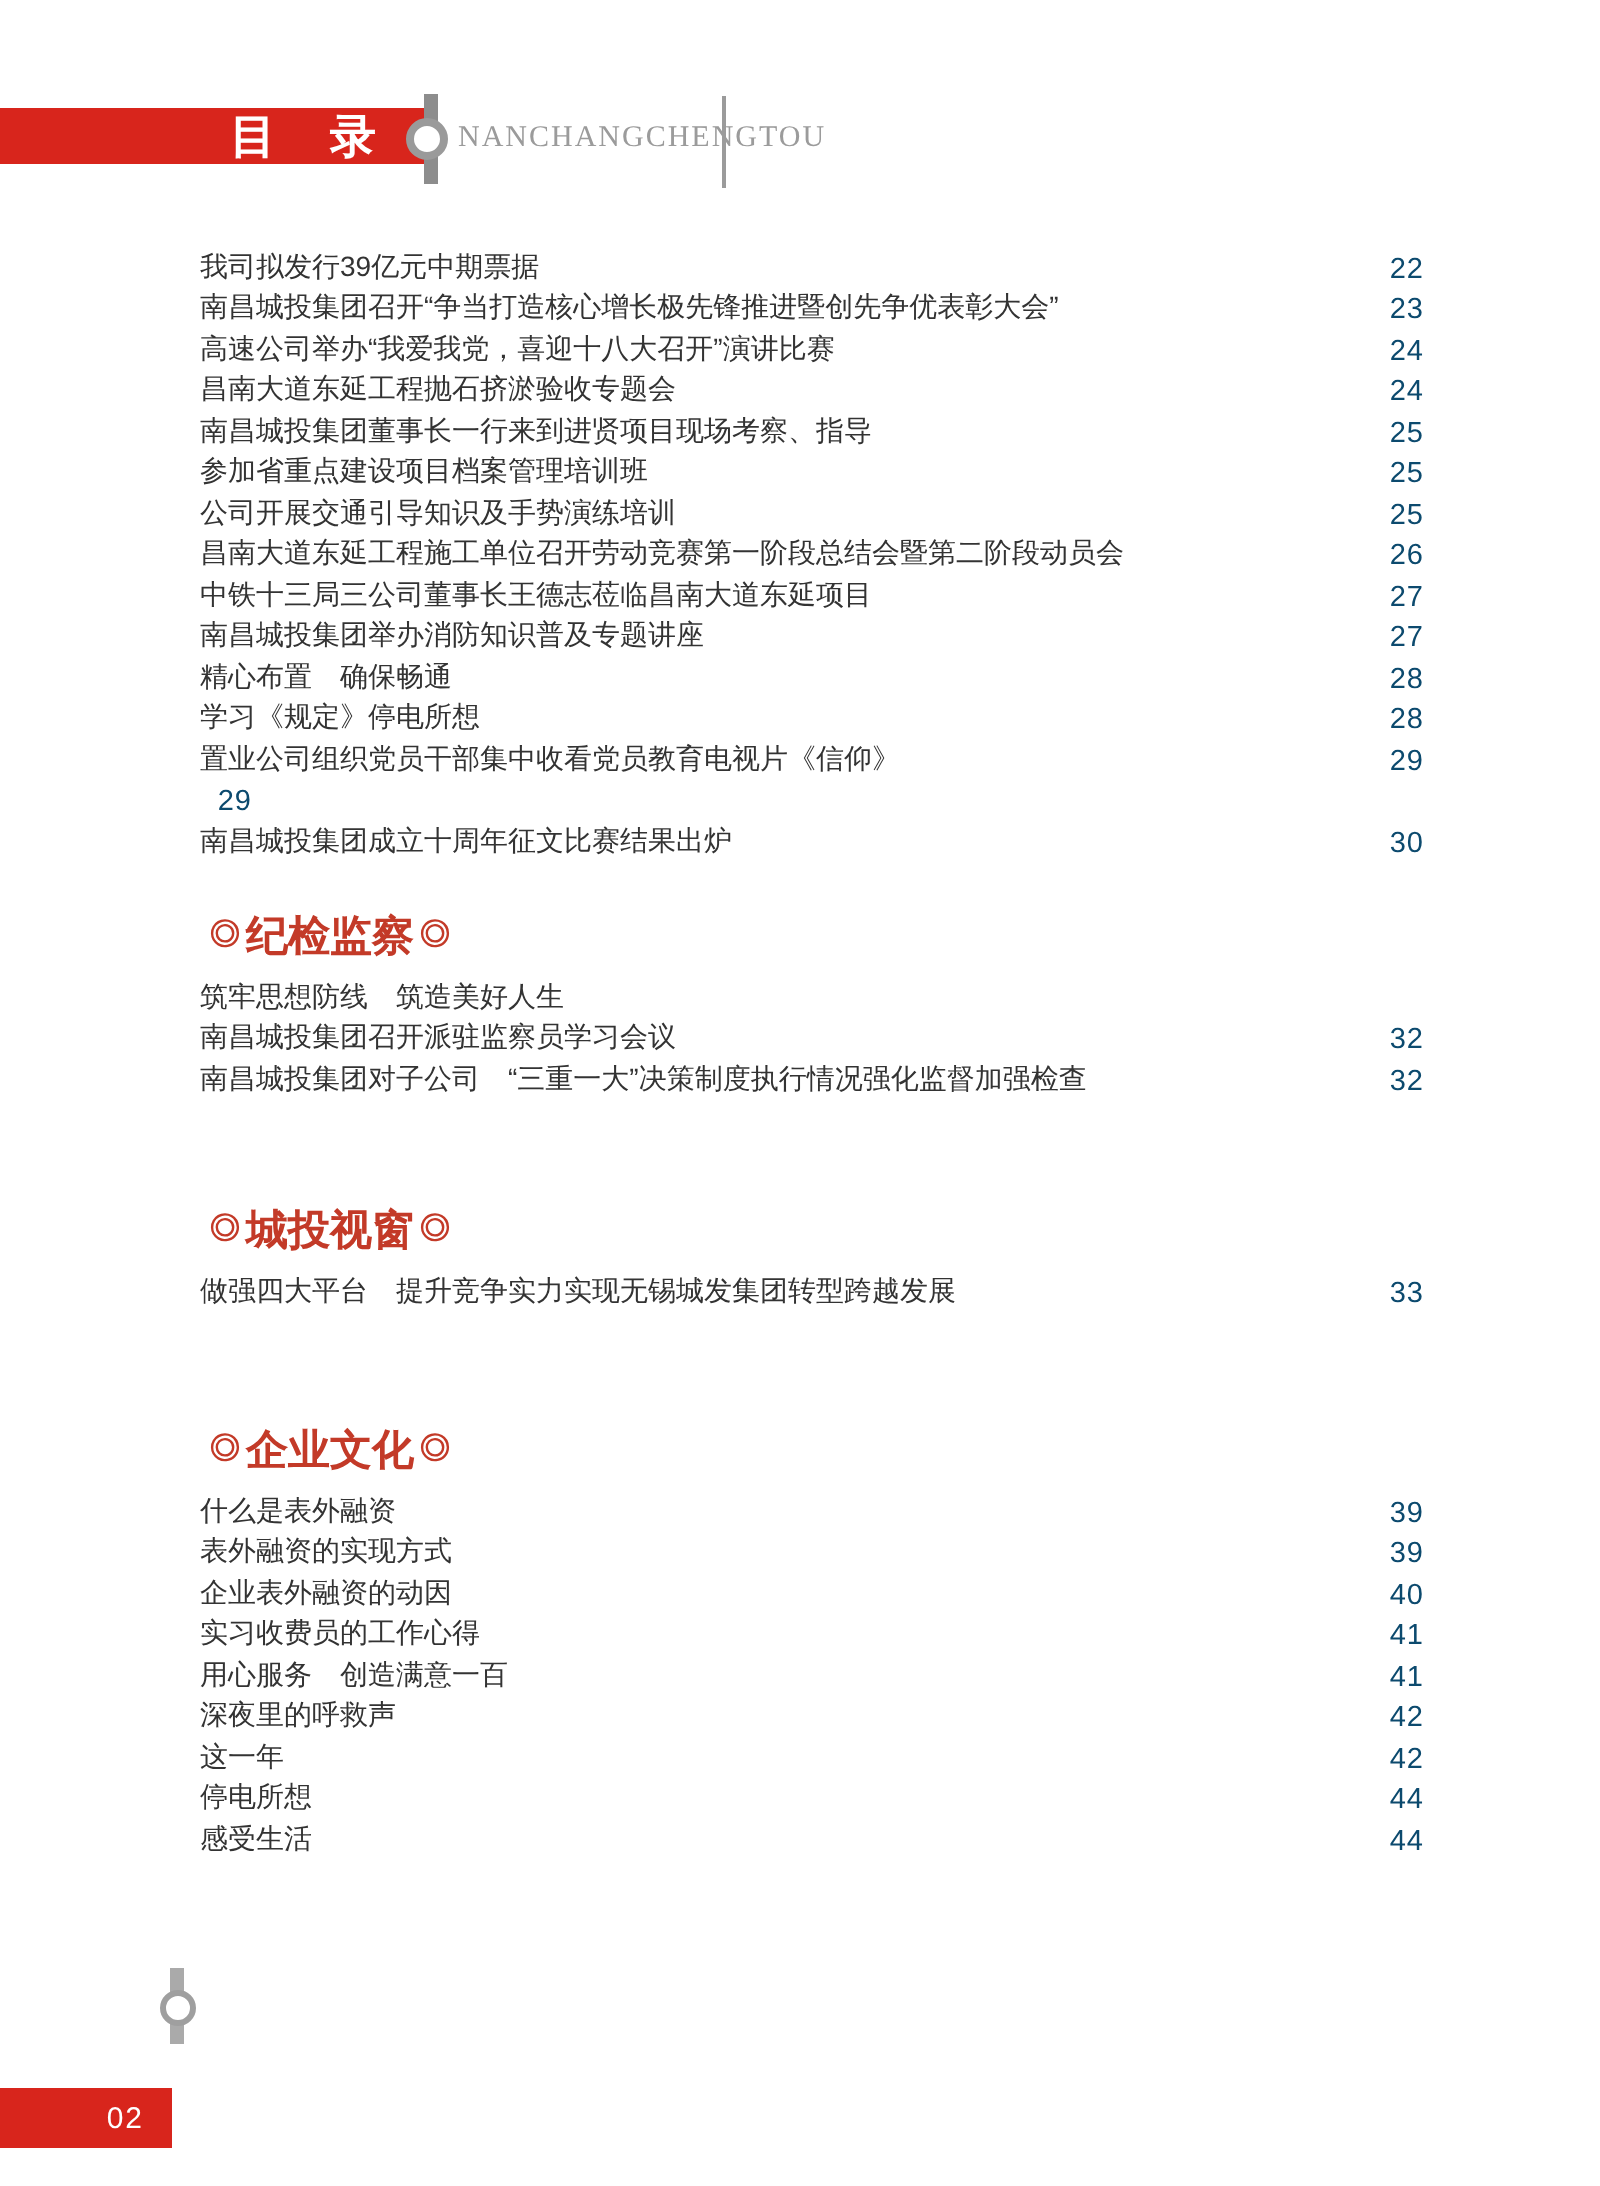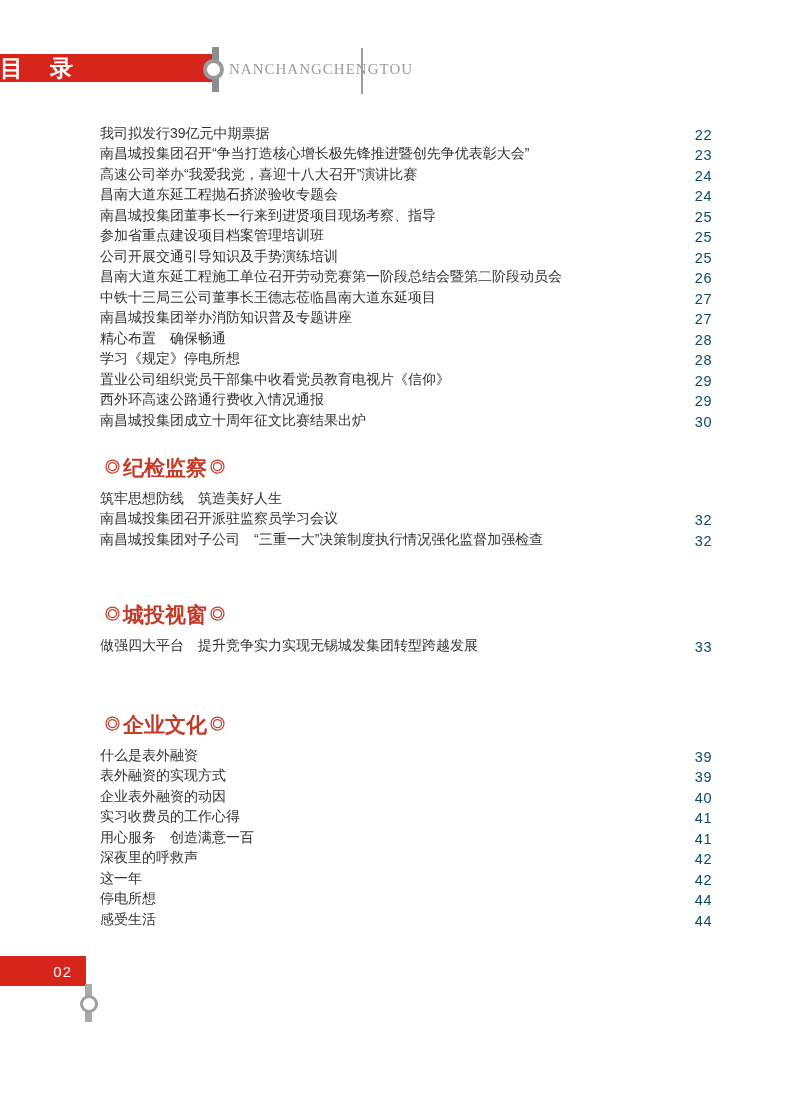--- a/index.html
+++ b/index.html
@@ -11,21 +11,21 @@
   .page{position:absolute;inset:0;}
 
   
   .header-bar{
     position:absolute;left:0;top:54px;width:213px;height:28px;
     background:var(--brand-red,#d8251c);color:#fff;
     display:flex;align-items:center;overflow:hidden;
   }
   .header-title{
     font-size:23px;font-weight:bold;line-height:28px;
-    letter-spacing:27px;white-space:nowrap;
+    letter-spacing:27px;padding-left:115px;white-space:nowrap;
   }
   .header-strip{position:absolute;left:212px;top:47px;width:7px;height:45px;background:#8d8d8d;}
   .header-circle{
     position:absolute;left:203px;top:59px;width:21px;height:21px;border-radius:50%;
     background:#fff;border:4px solid #9a9a9a;box-sizing:border-box;
   }
   .brand{
     position:absolute;left:229px;top:61px;
     font-family:"Liberation Serif",serif;font-size:15px;line-height:17px;
     letter-spacing:1px;color:#9b9b9b;white-space:nowrap;
@@ -45,21 +45,21 @@
   .sec-head .ring{font-size:15px;font-weight:bold;margin:0 3px;}
   .row{
     height:20.5px;display:flex;align-items:flex-end;justify-content:space-between;
     font-size:14px;color:#333333;
   }
   .row .t{white-space:nowrap;overflow:hidden;}
   .row .p{font-size:14.5px;color:#0c4a6e;min-width:26px;text-align:right;letter-spacing:0.5px;}
 
   
   .footer-bar{
-    position:absolute;left:0;top:956px;width:86px;height:30px;
+    position:absolute;left:0;top:1044px;width:86px;height:30px;
     background:var(--brand-red,#d8251c);color:#fff;
     display:flex;align-items:center;justify-content:flex-end;
     padding-right:14px;box-sizing:border-box;font-size:15px;letter-spacing:1px;
   }
   .footer-strip{position:absolute;left:85px;top:984px;width:7px;height:38px;background:#aaaaaa;}
   .footer-circle{
     position:absolute;left:80px;top:995px;width:18px;height:18px;border-radius:50%;
     background:#fff;border:3px solid #9f9f9f;box-sizing:border-box;
   }
 </style>
@@ -125,21 +125,20 @@
           </div>
           <div class="row">
             <span class="t">学习《规定》停电所想</span>
             <span class="p">28</span>
           </div>
           <div class="row">
             <span class="t">置业公司组织党员干部集中收看党员教育电视片《信仰》</span>
             <span class="p">29</span>
           </div>
           <div class="row">
-            <span class="t">西外环高速公路通行费收入情况通报</span>
             <span class="p">29</span>
           </div>
           <div class="row">
             <span class="t">南昌城投集团成立十周年征文比赛结果出炉</span>
             <span class="p">30</span>
           </div>
         </div>
       </section>
       <section class="toc-section sec-1">
         <h2 class="sec-head">

